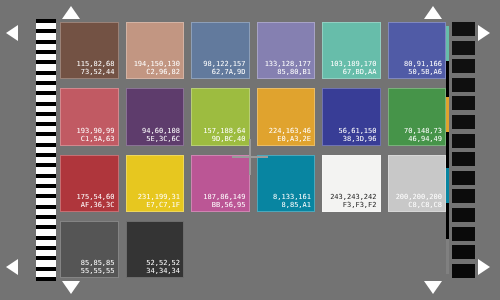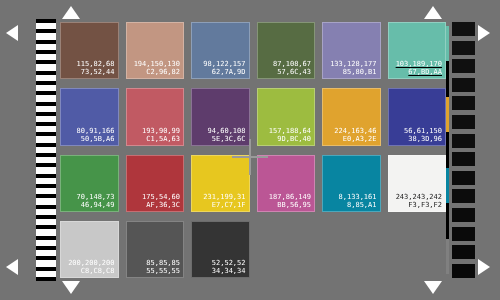--- a/index.html
+++ b/index.html
@@ -168,29 +168,25 @@
         <div class="hex">73,52,44</div>
       </div>
       <div class="patch light-text" style="background: rgb(194, 150, 130);">
         <div class="rgb">194,150,130</div>
         <div class="hex">C2,96,82</div>
       </div>
       <div class="patch light-text" style="background: rgb(98, 122, 157); align-items: flex-end;">
         <div class="rgb">98,122,157</div>
         <div class="hex">62,7A,9D</div>
       </div>
-      <div class="patch light-text" style="background: rgb(87, 108, 67);">
-        <div class="rgb">87,108,67</div>
-        <div class="hex">57,6C,43</div>
-      </div>
       <div class="patch light-text" style="background: rgb(133, 128, 177);">
         <div class="rgb">133,128,177</div>
         <div class="hex">85,80,B1</div>
       </div>
-      <div class="patch light-text" style="background: rgb(103, 189, 170); text-decoration: underline;">
+      <div class="patch light-text" style="background: rgb(103, 189, 170);">
         <div class="rgb">103,189,170</div>
         <div class="hex">67,BD,AA</div>
       </div>
       <div class="patch light-text" style="background: rgb(80, 91, 166);">
         <div class="rgb">80,91,166</div>
         <div class="hex">50,5B,A6</div>
       </div>
       <div class="patch light-text" style="background: rgb(193, 90, 99);">
         <div class="rgb">193,90,99</div>
         <div class="hex">C1,5A,63</div>

